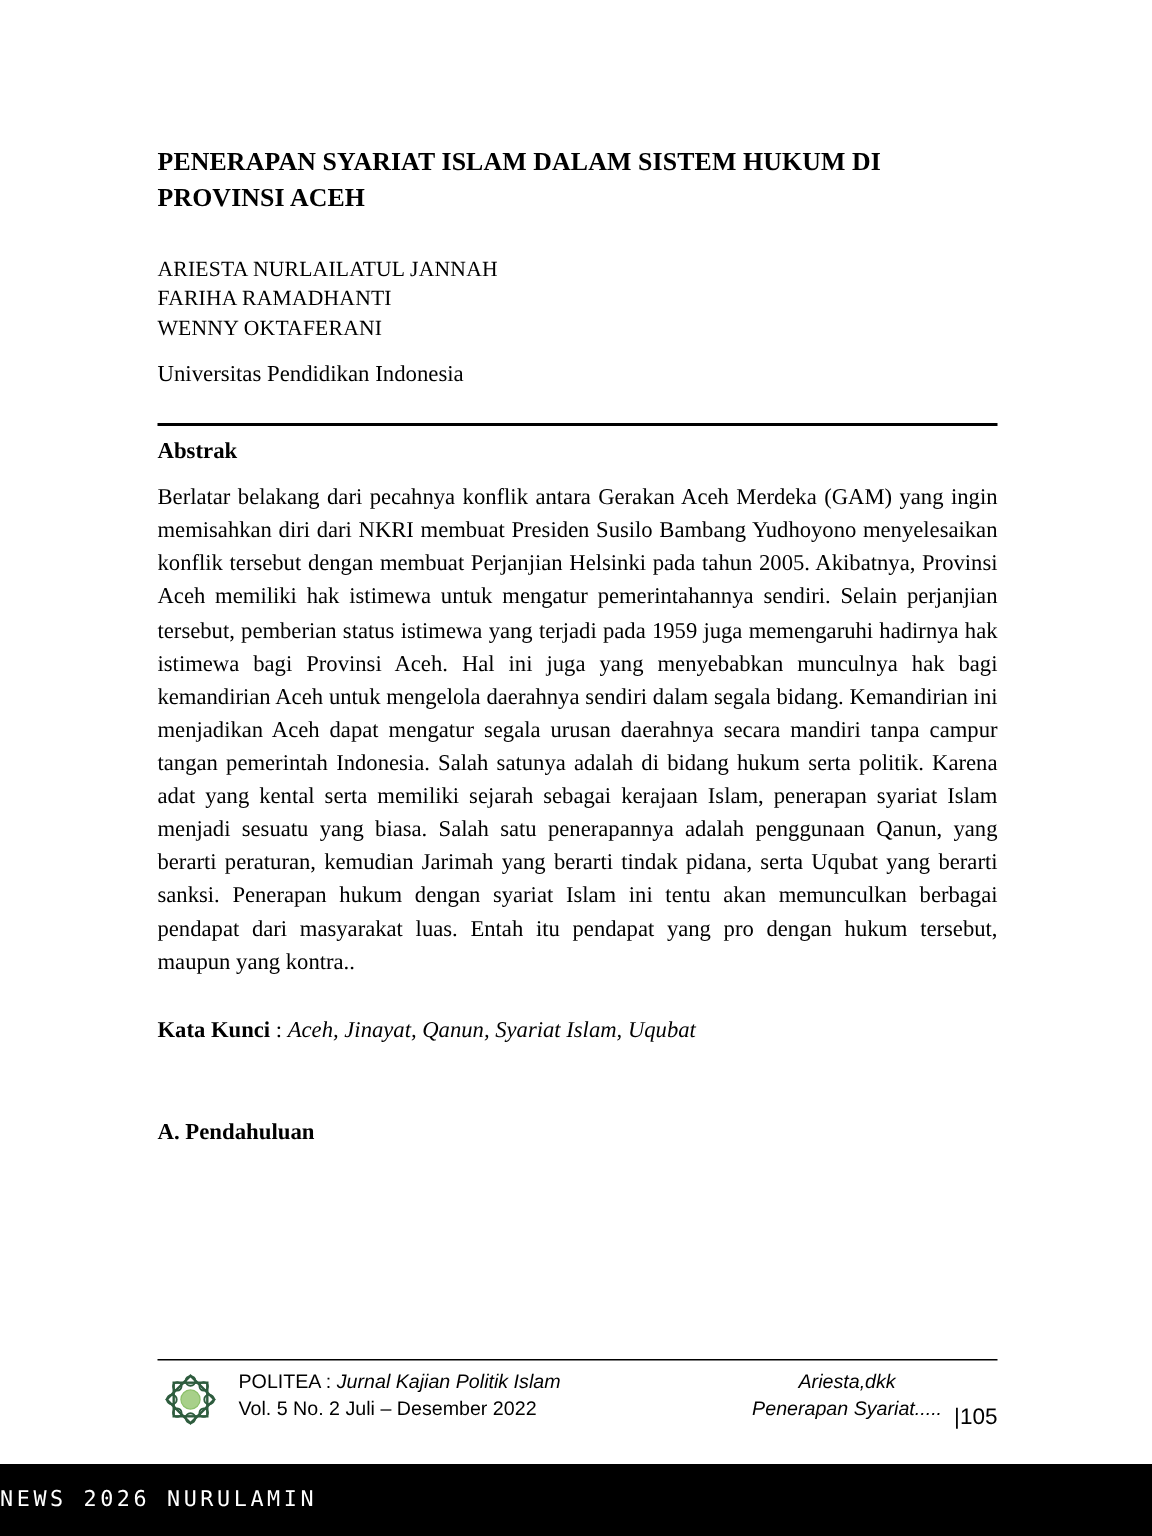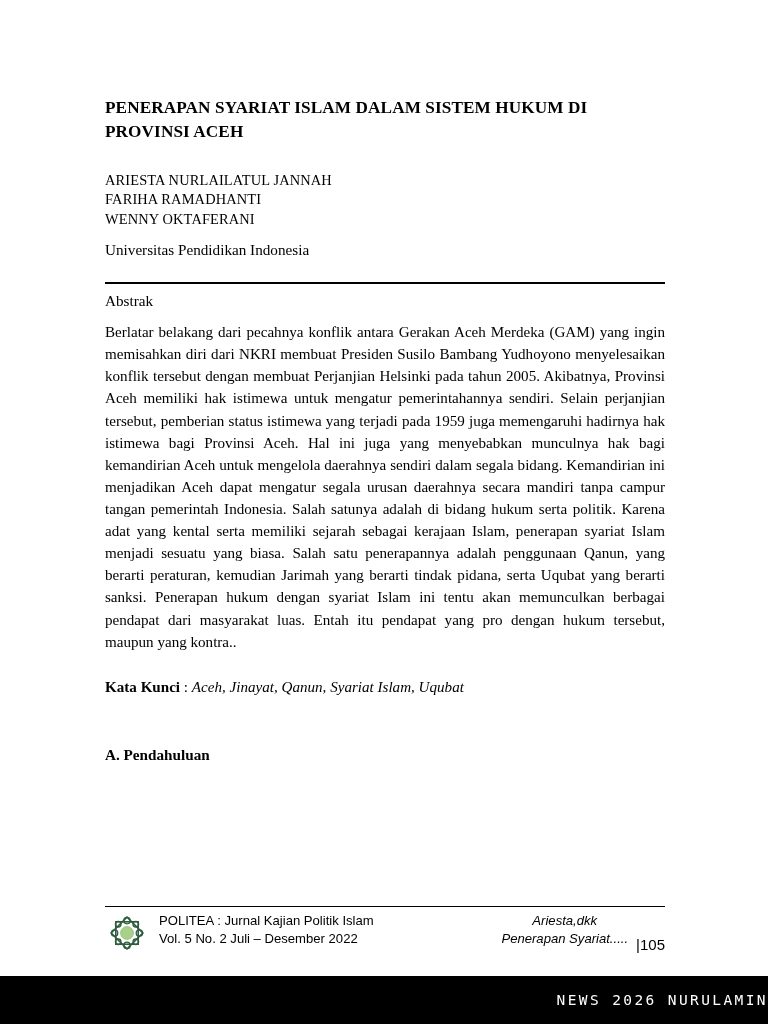--- a/index.html
+++ b/index.html
@@ -66,21 +66,21 @@
   .rule-abstract {
     margin-top: 22px;
     border: 0;
     border-top: 2.4px solid #000;
     height: 0;
     width: 560px;
   }
   .abstrak-head {
     margin-top: 7px;
     font-size: 15.2px;
-    font-weight: normal;
+    font-weight: bold;
     line-height: 1.2;
   }
   .abstract-body {
     margin-top: 11px;
     font-size: 15.1px;
     line-height: 1.465;
     text-align: justify;
     text-justify: inter-word;
     hyphens: none;
   }
@@ -138,21 +138,21 @@
     margin-top: 1px;
   }
   .footer-journal {
     margin-left: 12px;
     font-family: "Liberation Sans", "DejaVu Sans", sans-serif;
     font-size: 13.1px;
     line-height: 1.38;
     white-space: nowrap;
   }
   .footer-journal .jname { font-style: normal; margin-top: 40px; }
-  .footer-journal .jsub { }
+  .footer-journal .jsub { font-style: italic; }
   .footer-right {
     margin-left: auto;
     text-align: center;
     font-family: "Liberation Sans", "DejaVu Sans", sans-serif;
     font-size: 13.1px;
     line-height: 1.38;
     white-space: nowrap;
     padding-right: 4px;
     font-style: italic;
   }
@@ -169,21 +169,21 @@
   
   .caption-bar {
     position: absolute;
     left: 0;
     top: 976px;
     width: 768px;
     height: 48px;
     background: #000000;
     display: flex;
     align-items: center;
-    justify-content: flex-end;
+    justify-content: flex-start;
   }
   .caption-text {
     font-family: "DejaVu Sans Mono", "Liberation Mono", monospace;
     font-size: 14.5px;
     letter-spacing: 2.4px;
     color: #ffffff;
     font-weight: normal;
   }
 </style>
 </head>

